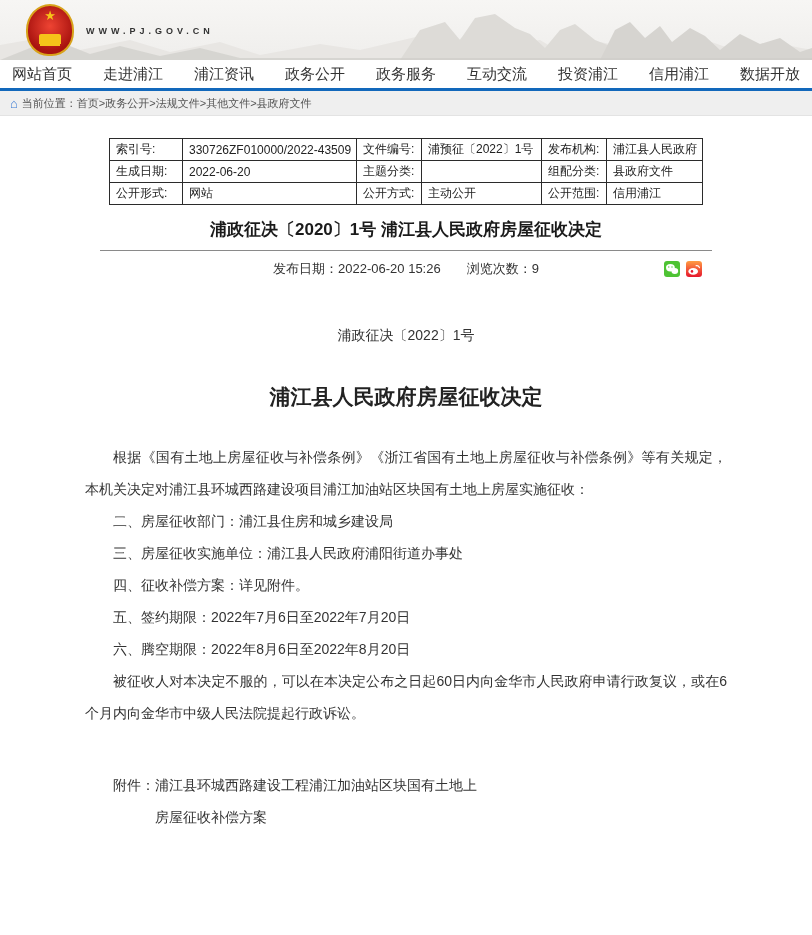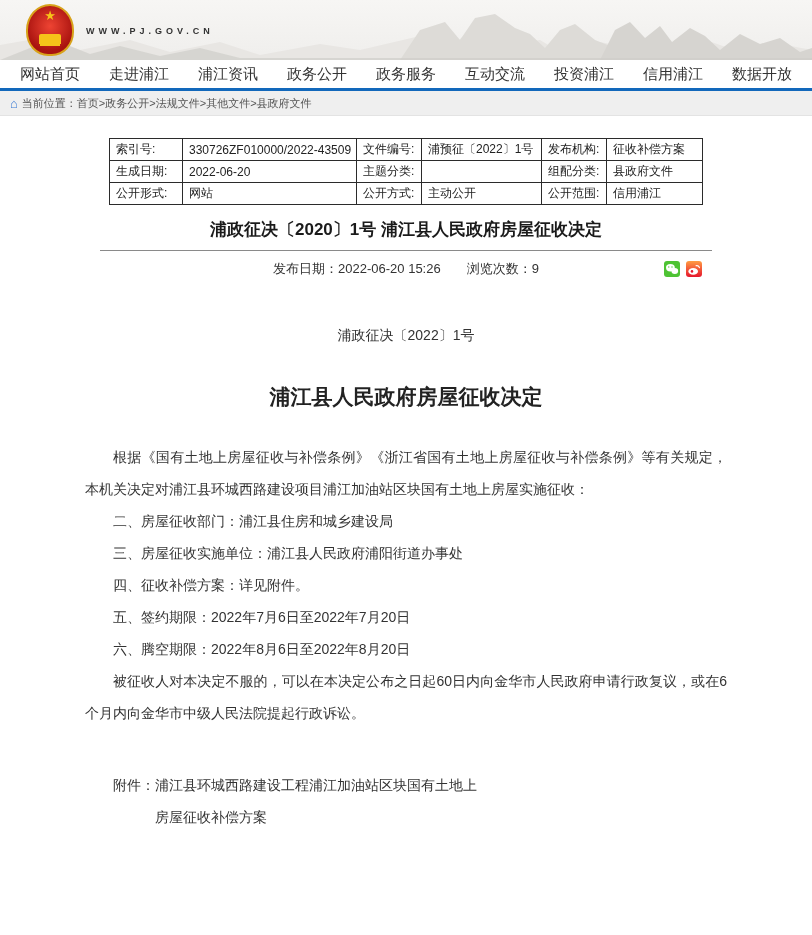--- a/index.html
+++ b/index.html
@@ -29,21 +29,21 @@
   .brand-text{ margin-left:12px; }
   .site-name{
     font-family:"Liberation Serif","DejaVu Serif",serif;
     font-weight:bold; font-size:30px; color:#1a1a1a; letter-spacing:3px; line-height:32px;
   }
   .site-url{ font-size:9px; font-weight:bold; color:#333; letter-spacing:4px; text-align:center; margin-top:2px; }
   
   .main-nav{
     height:31px; background:#fff; border-bottom:3px solid #1268bb;
     display:flex; align-items:center; justify-content:space-between;
-    padding:0 20px;
+    padding:0 12px;
   }
   .nav-item{ font-size:15px; color:#333; cursor:pointer; white-space:nowrap; }
   
   .breadcrumb-bar{
     height:25px; background:#efefef; border-bottom:1px solid #e3e3e3;
     display:flex; align-items:center; padding:0 10px; font-size:11px; color:#555;
   }
   .home-icon{ color:#3a7bd5; font-size:13px; margin-right:4px; line-height:1; }
   
   .meta-table{ border-collapse:collapse; margin:22px auto 0; table-layout:fixed; width:593px; }
@@ -125,21 +125,21 @@
         <col class="c5">
         <col class="c6">
       </colgroup>
     <tbody>
         <tr>
       <td>索引号:</td>
       <td>330726ZF010000/2022-43509</td>
       <td>文件编号:</td>
       <td>浦预征〔2022〕1号</td>
       <td>发布机构:</td>
-      <td>征收补偿方案</td>
+      <td>浦江县人民政府</td>
     </tr>
     <tr>
       <td>生成日期:</td>
       <td>2022-06-20</td>
       <td>主题分类:</td>
       <td></td>
       <td>组配分类:</td>
       <td>县政府文件</td>
     </tr>
     <tr>

